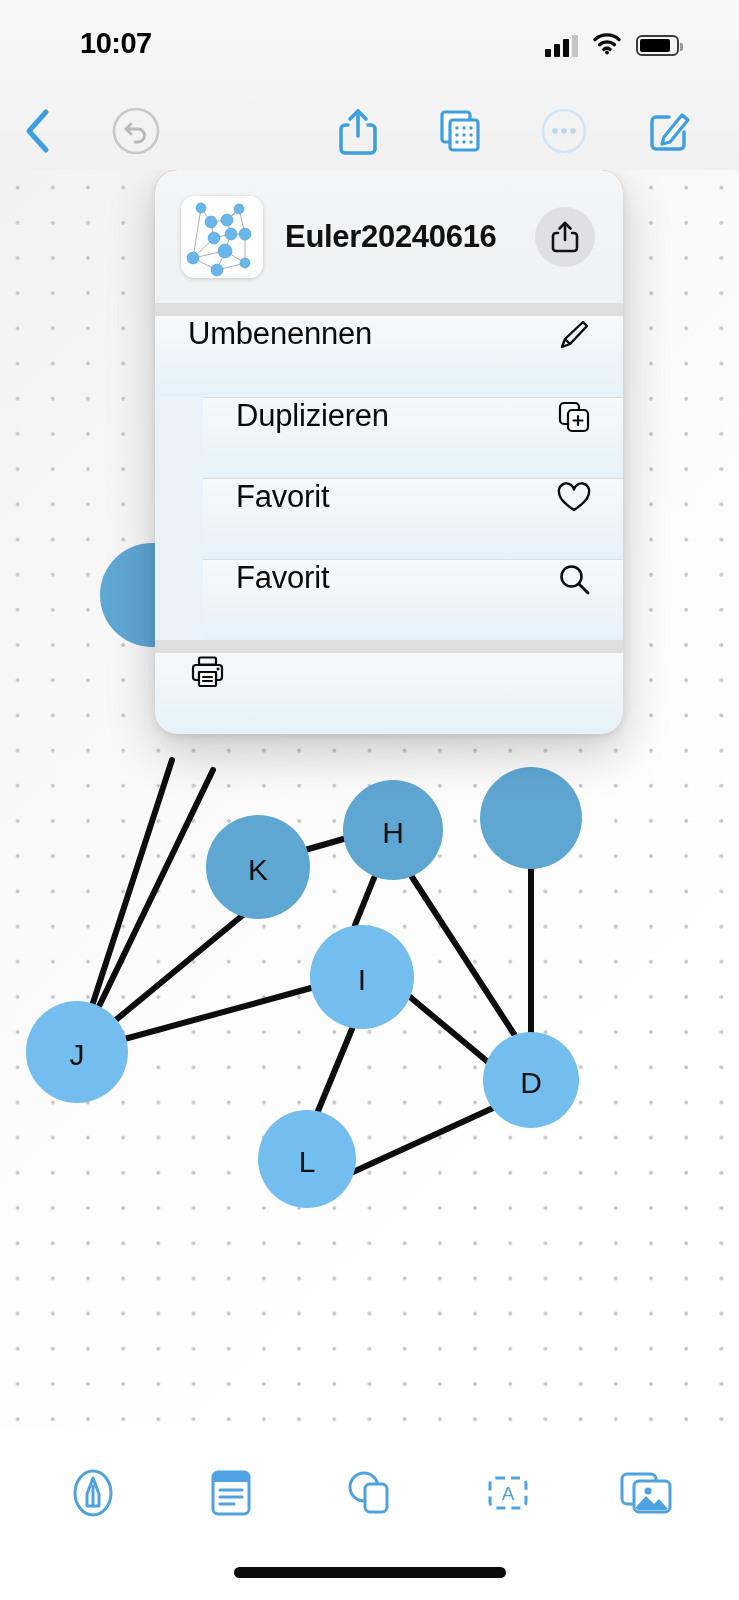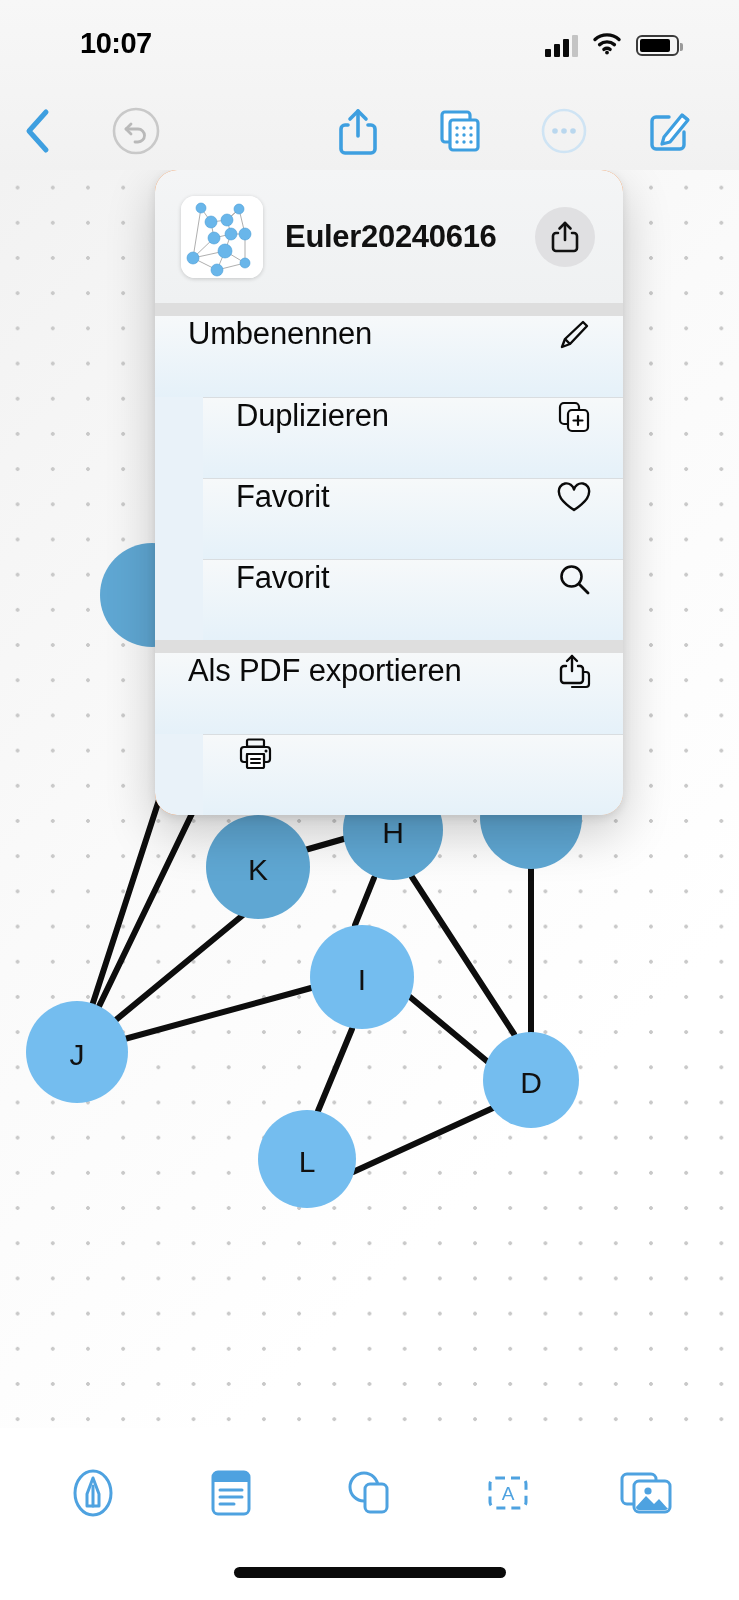--- a/index.html
+++ b/index.html
@@ -382,31 +382,20 @@
             <path d="M22 22 L31 31" stroke="#0a0a0a" stroke-width="2.8" stroke-linecap="round"></path>
           </svg>
         </span>
       </div>
     </div>
 
     <div class="menu-gap"></div>
 
     <div class="menu-group">
       <div class="menu-item">
-        <span class="mi-label">Als PDF exportieren</span>
-        <span class="mi-icon">
-          <svg width="34" height="36" viewBox="0 0 34 36">
-            <path d="M15 2 L15 17" stroke="#0a0a0a" stroke-width="2.4" fill="none" stroke-linecap="round"></path>
-            <path d="M10 7 L15 2 L20 7" stroke="#0a0a0a" stroke-width="2.4" fill="none" stroke-linecap="round" stroke-linejoin="round"></path>
-            <path d="M9 12 H7 a3 3 0 0 0 -3 3 v11 a3 3 0 0 0 3 3 h16 a3 3 0 0 0 3 -3 v-11 a3 3 0 0 0 -3 -3 h-2" stroke="#0a0a0a" stroke-width="2.4" fill="none" stroke-linecap="round" stroke-linejoin="round"></path>
-            <path d="M27 18 h2 a3 3 0 0 1 3 3 v9 a3 3 0 0 1 -3 3 h-14" stroke="#0a0a0a" stroke-width="2.2" fill="none" stroke-linecap="round" stroke-linejoin="round"></path>
-          </svg>
-        </span>
-      </div>
-      <div class="menu-item">
         <span class="mi-icon">
           <svg width="34" height="34" viewBox="0 0 34 34">
             <rect x="9" y="2.5" width="17" height="7" rx="1.6" stroke="#0a0a0a" stroke-width="2.2" fill="none"></rect>
             <path d="M6 10 h23 a3 3 0 0 1 3 3 v9 a3 3 0 0 1 -3 3 h-3 V17 H9 v8 H6 a3 3 0 0 1 -3 -3 v-9 a3 3 0 0 1 3 -3 Z" stroke="#0a0a0a" stroke-width="2.2" fill="none" stroke-linejoin="round"></path>
             <rect x="9" y="17" width="17" height="14" rx="1.6" stroke="#0a0a0a" stroke-width="2.2" fill="#fff"></rect>
             <path d="M13 22 H22 M13 26 H22" stroke="#0a0a0a" stroke-width="2" stroke-linecap="round"></path>
             <circle cx="28" cy="14" r="1.5" fill="#0a0a0a"></circle>
           </svg>
         </span>
       </div>

